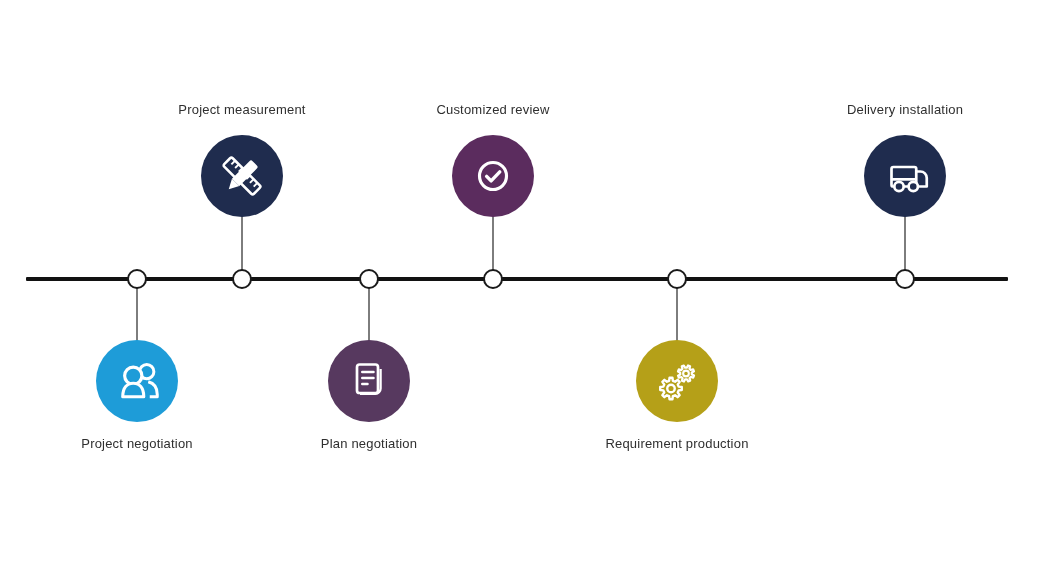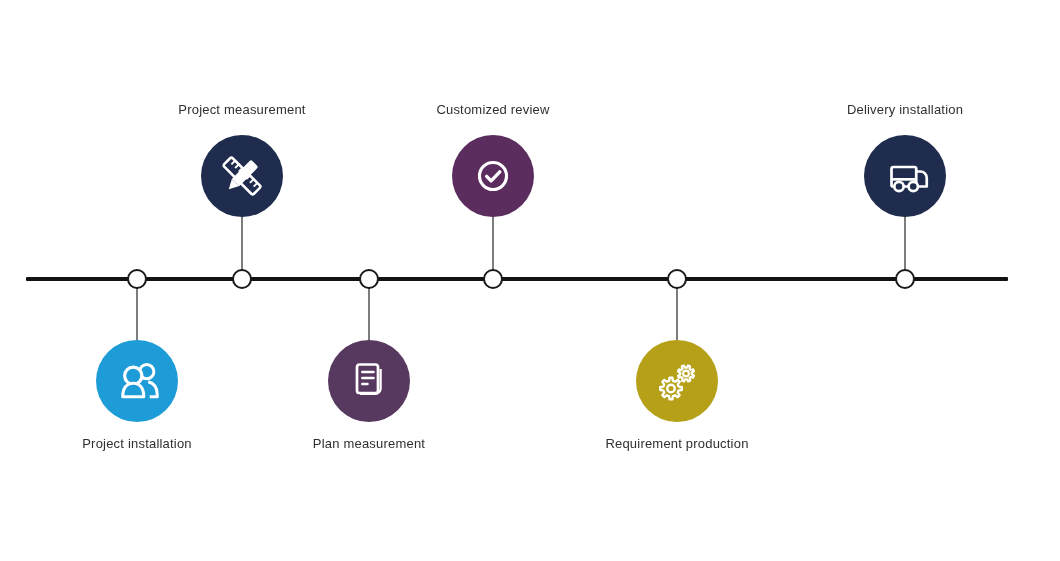--- a/index.html
+++ b/index.html
@@ -52,21 +52,21 @@
     <div class="icon-circle" style="background: rgb(30, 156, 216);">
       <svg viewBox="0 0 64 64">
         <g fill="none" stroke="#ffffff">
           <circle cx="45" cy="19.5" r="9.5" stroke-width="4"></circle>
           <path d="M47 33 c8 2 12 8.5 12 17 v3 h-10" stroke-width="4" stroke-linejoin="round"></path>
           <circle cx="27" cy="25" r="11.5" stroke-width="4.2" fill="#1E9CD8"></circle>
           <path d="M13 53 c0-12 6-18 14-18 s14 6 14 18 z" stroke-width="4.2" stroke-linejoin="round" fill="#1E9CD8"></path>
         </g>
       </svg>
     </div>
-    <div class="label">Project installation</div>
+    <div class="label">Project negotiation</div>
   </div>
 
   <div class="step above" style="--x:242px">
     <div class="connector"></div>
     <div class="node"></div>
     <div class="icon-circle" style="background: rgb(31, 44, 78);">
       <svg viewBox="0 0 64 64">
         <g transform="rotate(45 32 32)" fill="none" stroke="#ffffff">
           <rect x="4" y="24" width="56" height="16" rx="2.5" stroke-width="3.4"></rect>
           <g stroke-width="2.6">
@@ -96,21 +96,21 @@
           <path d="M47.5 16 v26 a7 7 0 0 1 -7 7 H20" stroke-width="3"></path>
           <rect x="16" y="10" width="28" height="38" rx="3.5" stroke-width="3.6" fill="#57395F"></rect>
           <g stroke-width="3.4" stroke-linecap="round">
             <line x1="23" y1="20" x2="38" y2="20"></line>
             <line x1="23" y1="28" x2="38" y2="28"></line>
             <line x1="23" y1="36" x2="30" y2="36"></line>
           </g>
         </g>
       </svg>
     </div>
-    <div class="label">Plan measurement</div>
+    <div class="label">Plan negotiation</div>
   </div>
 
   <div class="step above" style="--x:493px">
     <div class="connector"></div>
     <div class="node"></div>
     <div class="icon-circle" style="background: rgb(91, 44, 94);">
       <svg viewBox="0 0 64 64">
         <g fill="none" stroke="#ffffff">
           <circle cx="32" cy="32" r="18" stroke-width="4.2"></circle>
           <path d="M23.5 32.5 l6 6 L41 26.5" stroke-width="4.6" stroke-linecap="round" stroke-linejoin="round"></path>

